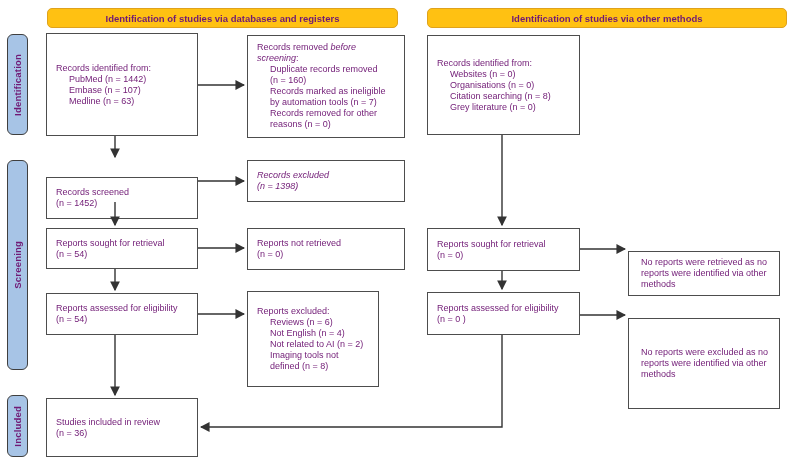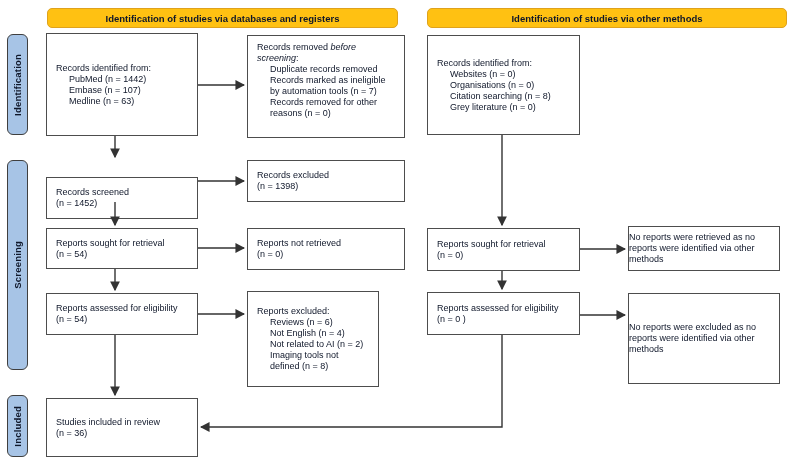--- a/index.html
+++ b/index.html
@@ -1,18 +1,18 @@
 <!DOCTYPE html>
 <html><head>
 <meta charset="utf-8">
 <style>
   html,body { margin:0; padding:0; background:#ffffff; }
   #canvas {
     position:relative; width:791px; height:468px; background:#ffffff;
-    font-family:"Liberation Sans", sans-serif; color:#0f172a; overflow:hidden;
+    font-family:"Liberation Sans", sans-serif; color:#701a75; overflow:hidden;
   }
   .hdr {
     position:absolute; top:8px; height:20px; box-sizing:border-box;
     background:#FFC112; border:1px solid #DFA21C; border-radius:5px;
     display:flex; align-items:center; justify-content:center;
     font-weight:bold; font-size:9.5px;
   }
   .side {
     position:absolute; left:7px; width:21px; box-sizing:border-box;
     background:#A7C4E6; border:1.5px solid #3f3f3f; border-radius:6px;
@@ -22,21 +22,21 @@
     writing-mode:vertical-rl; transform:rotate(180deg);
     font-weight:bold; font-size:9.5px; letter-spacing:.2px; white-space:nowrap;
   }
   .box {
     position:absolute; box-sizing:border-box; background:#fff;
     border:1.5px solid #4d4d4d; font-size:9px; line-height:11px;
     display:flex; flex-direction:column; justify-content:center;
     padding:4px 6px 4px 9px;
   }
   .box.top { justify-content:flex-start; padding-top:6px; }
-  .box.tight { padding:4px 5px 4px 0; }
+  .box.tight { padding:4px 5px 4px 12px;margin-top:25px; }
   .line { white-space:nowrap; }
   .line.wrap { white-space:normal; }
   .indent { padding-left:13px; }
   em { font-style:italic; }
   svg.arrows { position:absolute; left:0; top:0; pointer-events:none; }
 </style>
 </head>
 <body>
 
 <div id="canvas">
@@ -82,27 +82,28 @@
 
   <div class="box" style="left:46px; top:398px; width:152px; height:59px;">
     <div class="line">Studies included in review</div>
     <div class="line">(n = 36)</div>
   </div>
 
   <div class="box top" style="left:247px; top:35px; width:158px; height:103px;">
     <div class="line"><span>Records removed </span><em>before</em></div>
     <div class="line"><em>screening</em><span>:</span></div>
     <div class="line indent">Duplicate records removed</div>
+    <div class="line indent">(n = 160)</div>
     <div class="line indent">Records marked as ineligible</div>
     <div class="line indent">by automation tools (n = 7)</div>
     <div class="line indent">Records removed for other</div>
     <div class="line indent">reasons (n = 0)</div>
   </div>
 
-  <div class="box" style="left:247px; top:160px; width:158px; height:42px;">
+  <div class="box" style="left:247px; top:160px; width:158px; height:42px;font-style:italic;">
     <div class="line">Records excluded</div>
     <div class="line">(n = 1398)</div>
   </div>
 
   <div class="box" style="left:247px; top:228px; width:158px; height:42px;">
     <div class="line">Reports not retrieved</div>
     <div class="line">(n = 0)</div>
   </div>
 
   <div class="box" style="left:247px; top:291px; width:132px; height:96px;">

